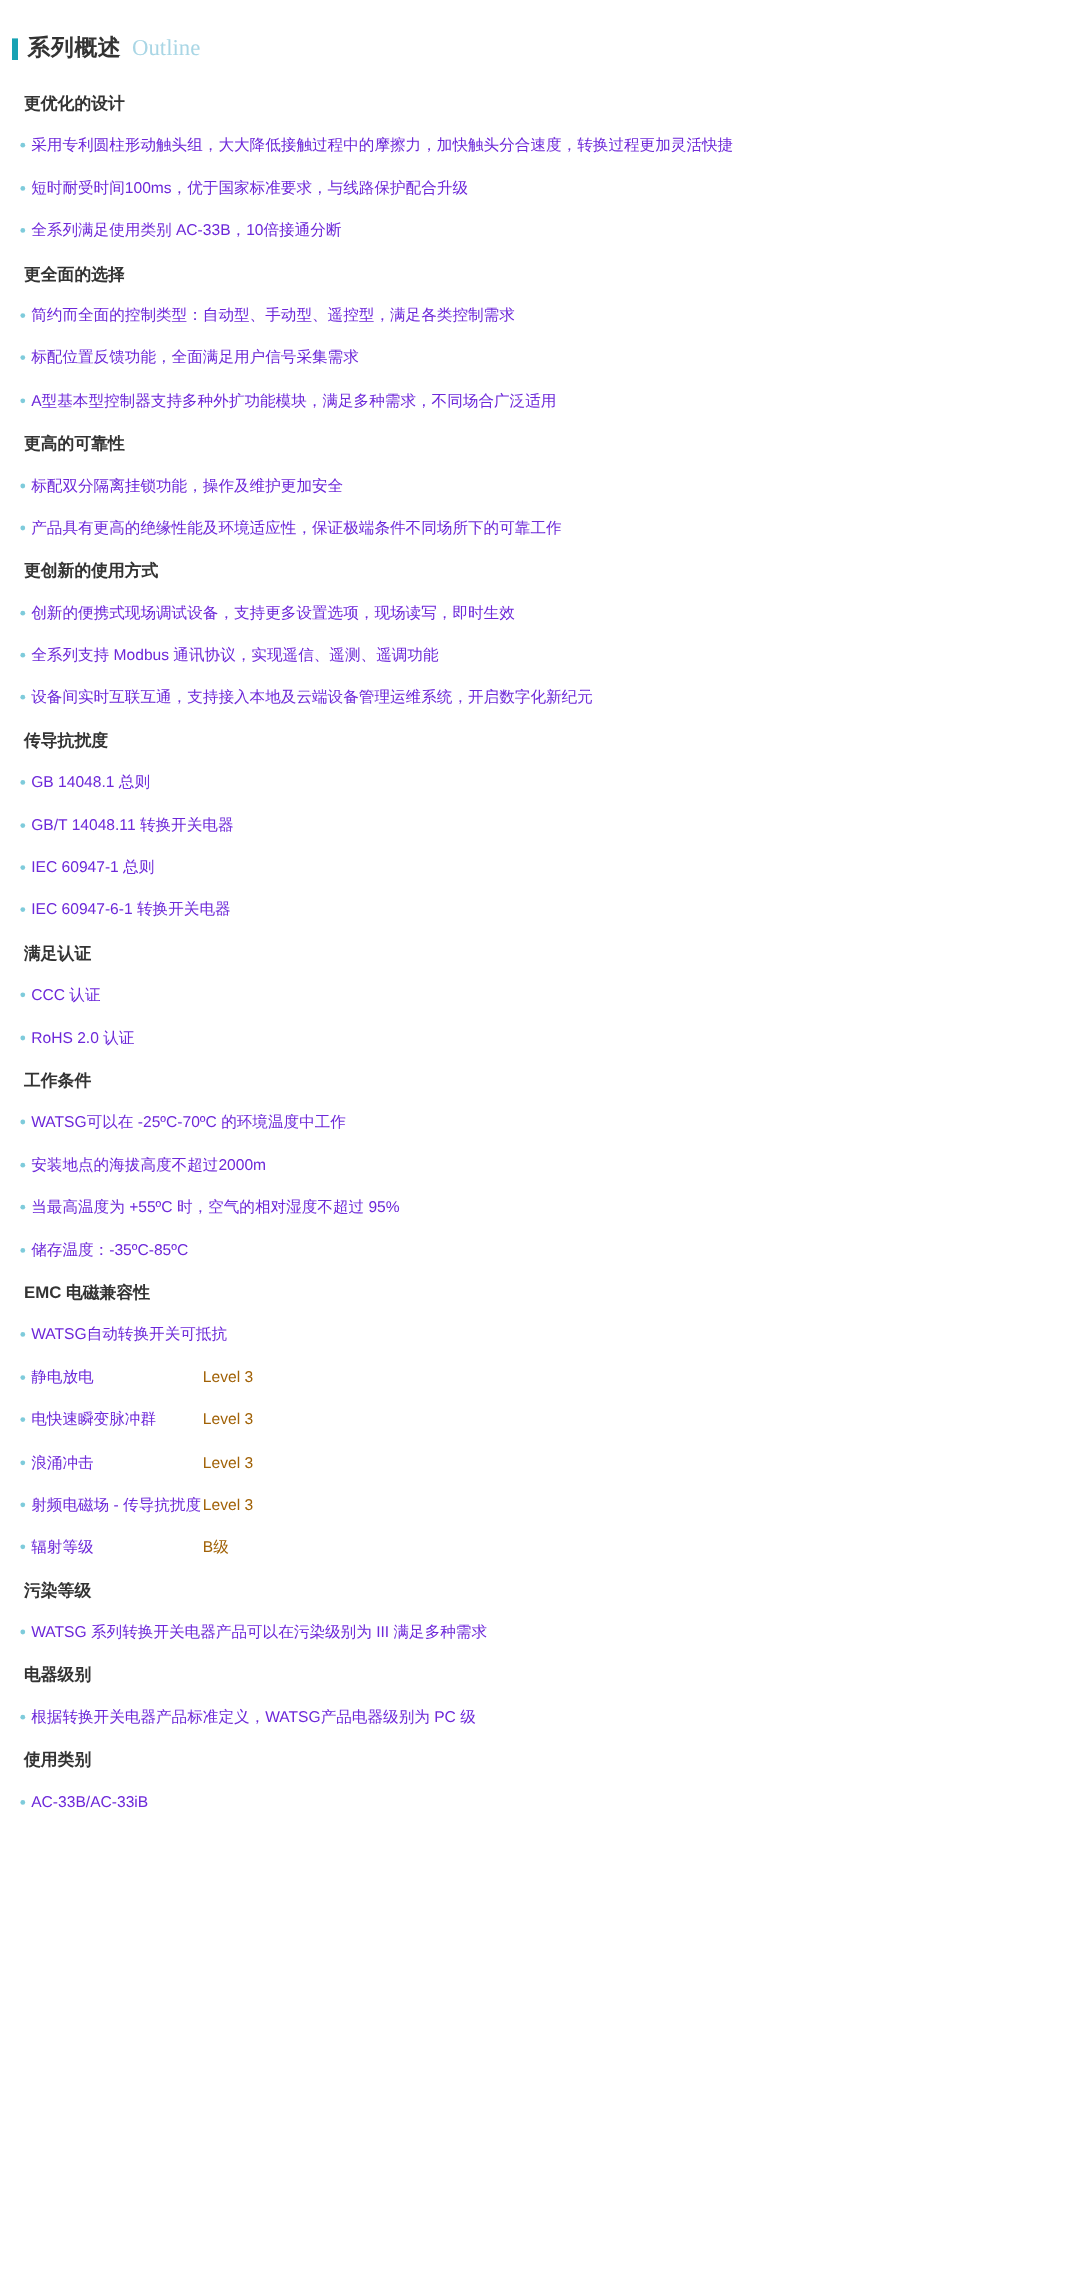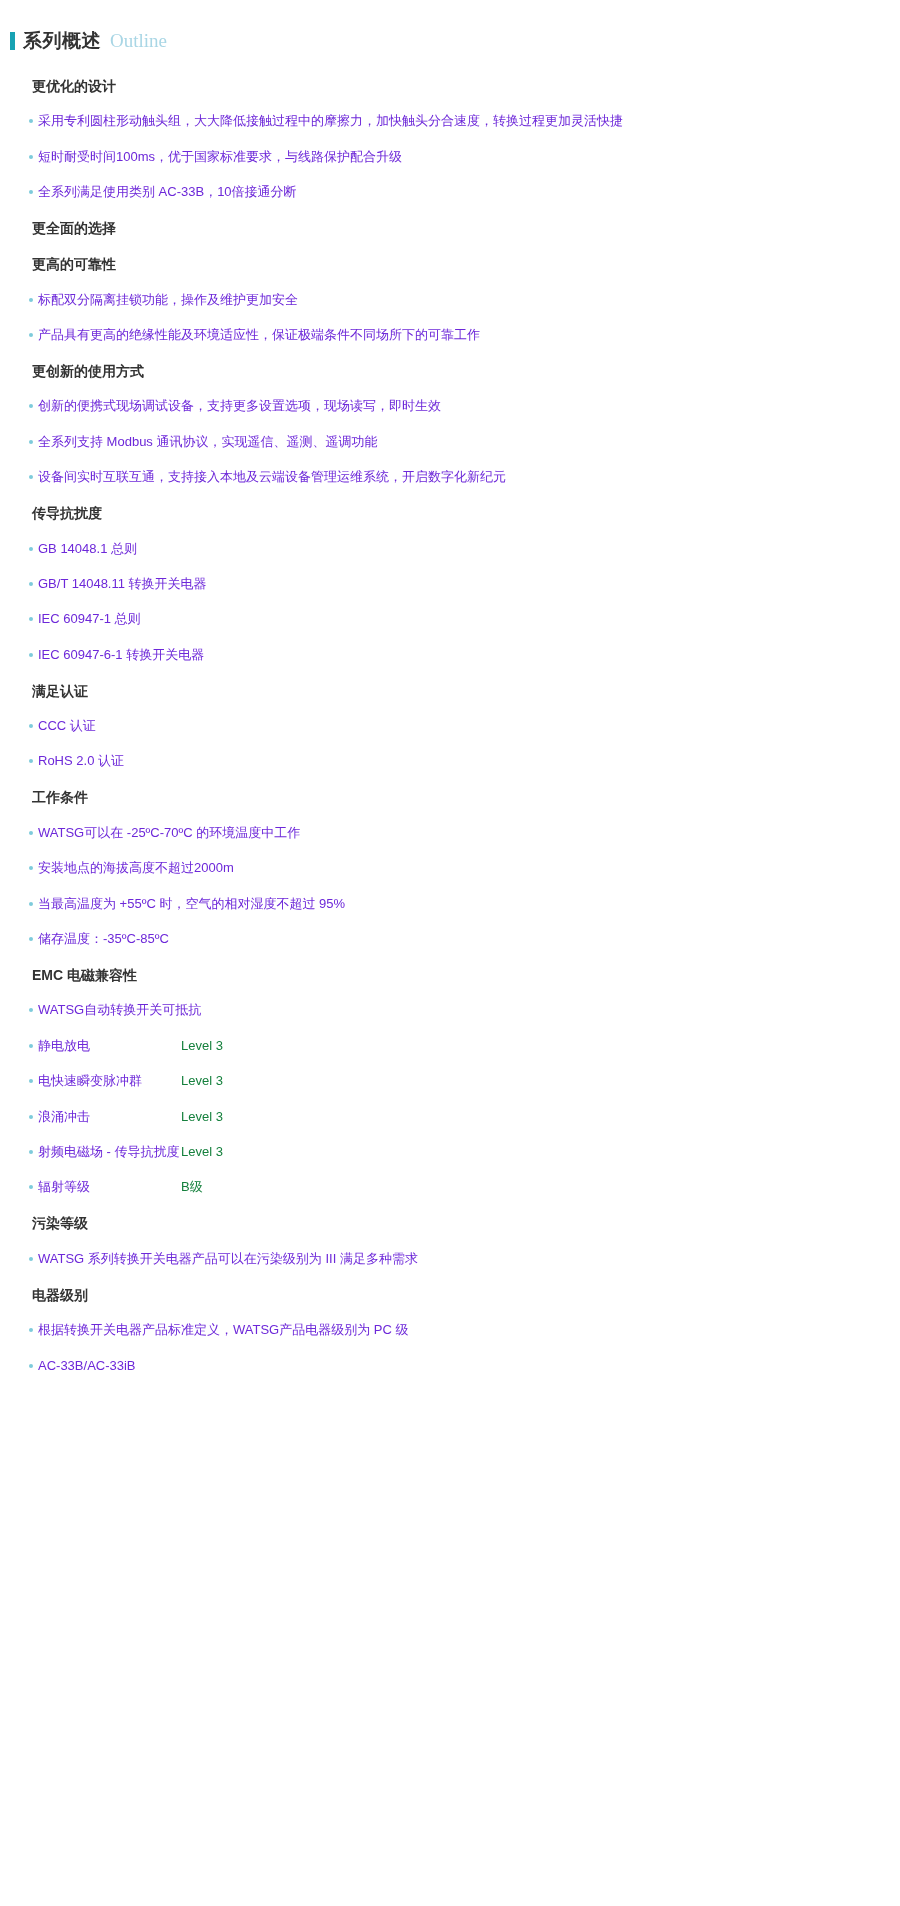--- a/index.html
+++ b/index.html
@@ -51,22 +51,22 @@
   }
   li.row .dot{
     position:absolute;left:3px;top:8px;
     width:4px;height:4px;border-radius:50%;
     background:#7ecbdb;
   }
   li.row .t{color:#6d28d9;}
   li.row.has-value .t{
     display:inline-block;width:143px;vertical-align:top;
   }
-  li.row .v{color:#15803d;}
-  .section{margin:16px;}
+  li.row .v{color:#a16207;}
+  .section{margin:4px;}
 </style>
 </head>
 <body>
 
 <div class="page">
 
   <div class="title">
     <span class="bar"></span>
     <span class="zh">系列概述</span>
     <span class="en">Outline</span>
@@ -76,20 +76,25 @@
     <h3 class="sec">更优化的设计</h3>
     <ul class="items">
       <li class="row"><span class="dot"></span><span class="t">采用专利圆柱形动触头组，大大降低接触过程中的摩擦力，加快触头分合速度，转换过程更加灵活快捷</span></li>
       <li class="row"><span class="dot"></span><span class="t">短时耐受时间100ms，优于国家标准要求，与线路保护配合升级</span></li>
       <li class="row"><span class="dot"></span><span class="t">全系列满足使用类别 AC-33B，10倍接通分断</span></li>
     </ul>
   </div>
 
   <div class="section">
     <h3 class="sec">更全面的选择</h3>
+    <ul class="items">
+      <li class="row"><span class="dot"></span><span class="t">简约而全面的控制类型：自动型、手动型、遥控型，满足各类控制需求</span></li>
+      <li class="row"><span class="dot"></span><span class="t">标配位置反馈功能，全面满足用户信号采集需求</span></li>
+      <li class="row"><span class="dot"></span><span class="t">A型基本型控制器支持多种外扩功能模块，满足多种需求，不同场合广泛适用</span></li>
+    </ul>
   </div>
 
   <div class="section">
     <h3 class="sec">更高的可靠性</h3>
     <ul class="items">
       <li class="row"><span class="dot"></span><span class="t">标配双分隔离挂锁功能，操作及维护更加安全</span></li>
       <li class="row"><span class="dot"></span><span class="t">产品具有更高的绝缘性能及环境适应性，保证极端条件不同场所下的可靠工作</span></li>
     </ul>
   </div>
 
@@ -150,18 +155,19 @@
   </div>
 
   <div class="section">
     <h3 class="sec">电器级别</h3>
     <ul class="items">
       <li class="row"><span class="dot"></span><span class="t">根据转换开关电器产品标准定义，WATSG产品电器级别为 PC 级</span></li>
     </ul>
   </div>
 
   <div class="section">
+    <h3 class="sec">使用类别</h3>
     <ul class="items">
       <li class="row"><span class="dot"></span><span class="t">AC-33B/AC-33iB</span></li>
     </ul>
   </div>
 
 </div>
 
 </body></html>

